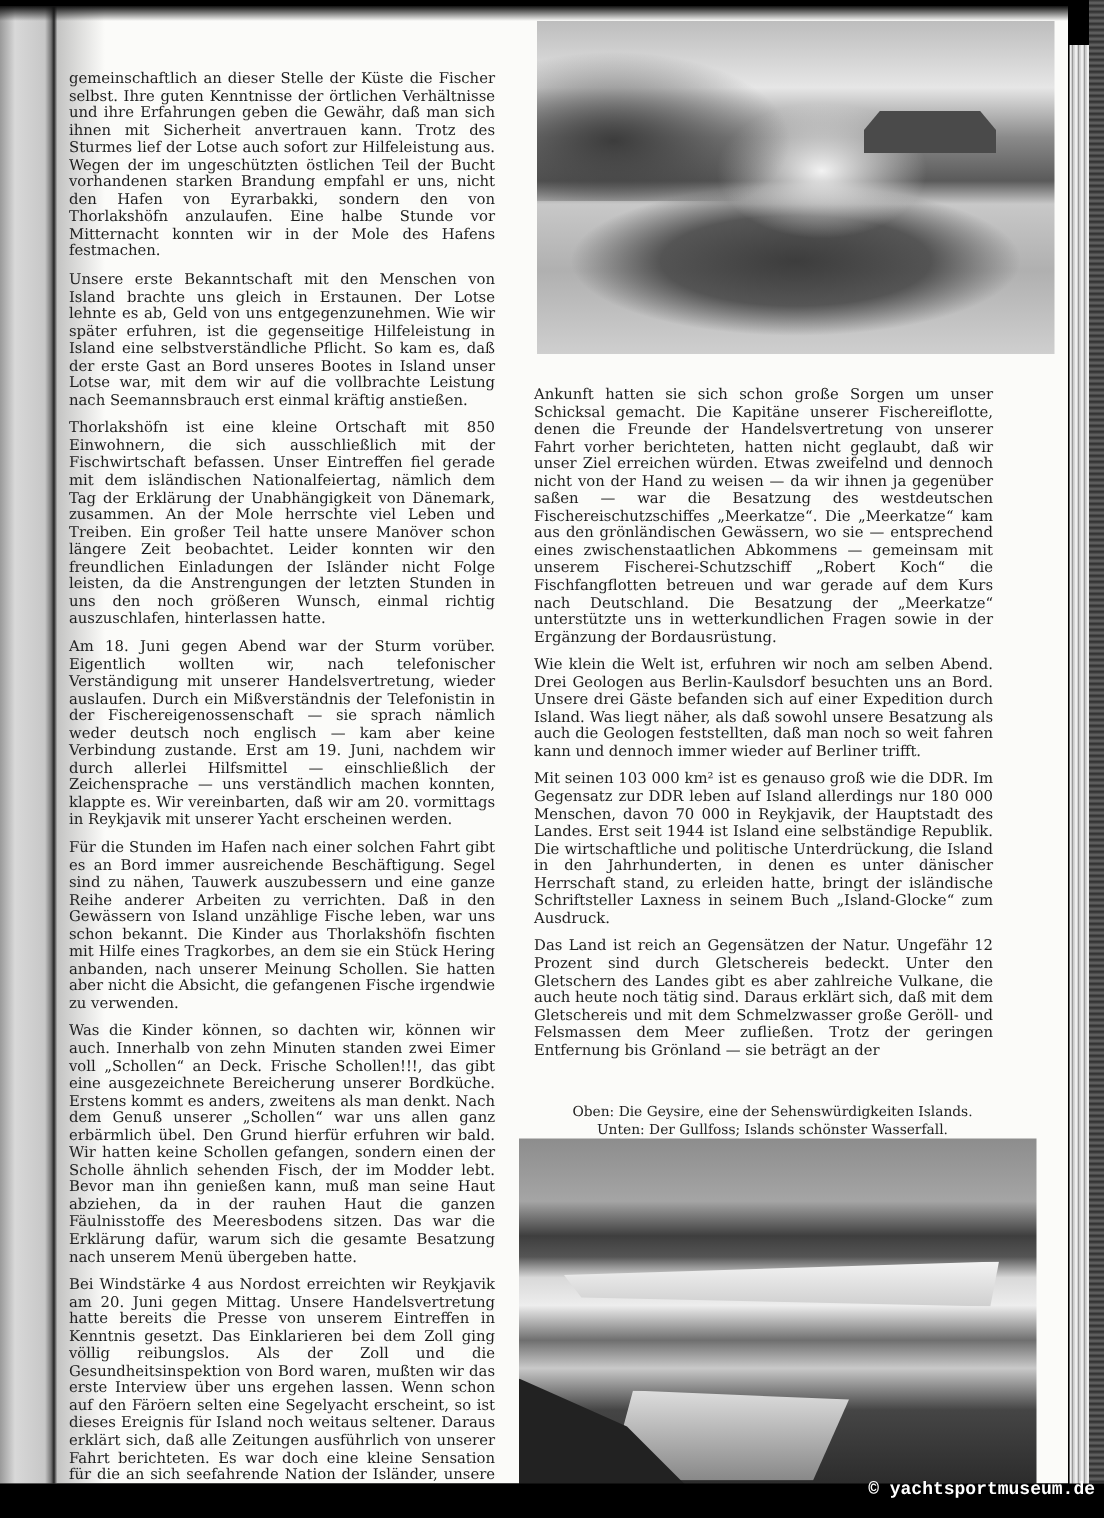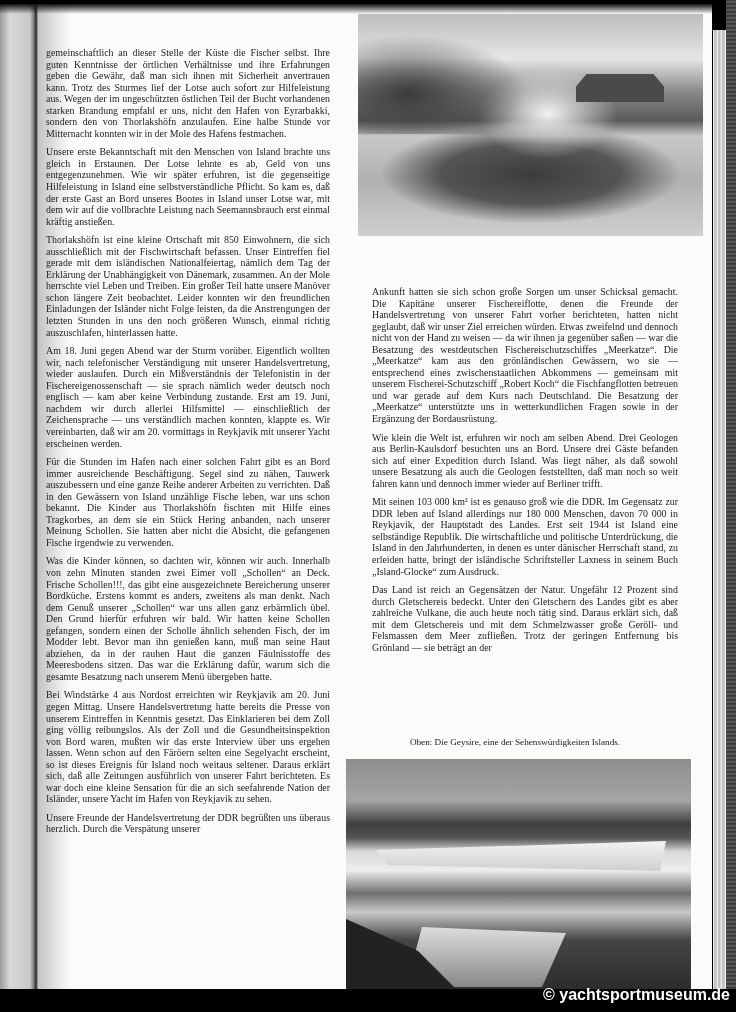--- a/index.html
+++ b/index.html
@@ -4,21 +4,20 @@
 <style>
   html, body { margin:0; padding:0; }
   body {
     width:736px; height:1012px; overflow:hidden; position:relative;
     background:#000;
     font-family: "DejaVu Serif", "Liberation Serif", serif;
   }
   .page {
     position:absolute; left:0; top:4px; width:712px; height:985px;
     background:#fbfbf9;
-    font-family:Liberation Serif, serif;
   }
   
   .spine {
     position:absolute; left:0; top:0; width:38px; height:985px;
     background: linear-gradient(to right, #9a9a9a 0px, #d8d8d8 10px, #c7c7c7 30px, #777 34px, #222 36px, #b5b5b5 38px);
   }
   .gutter {
     position:absolute; left:38px; top:0; width:32px; height:985px;
     background: linear-gradient(to right, rgba(150,150,150,0.55), rgba(250,250,248,0));
   }
@@ -33,21 +32,21 @@
   .dark-edge {
     position:absolute; left:726px; top:0; width:10px; height:1012px;
     background: repeating-linear-gradient(to bottom, #333 0px, #666 2px, #2a2a2a 4px);
   }
   .col {
     position:absolute; font-size:9.9px; line-height:11.55px; color:#1c1c1c;
     text-align:justify; hyphens:manual;
   }
   .col p { margin:0 0 7px 0; }
   .col-left { left:46px; top:43px; width:284px; }
-  .col-right { left:372px; top:254px; width:306px;margin-top:28px; }
+  .col-right { left:356px; top:254px; width:306px; }
   .caption {
     position:absolute; left:350px; top:708px; width:330px;
     font-size:9.2px; line-height:12px; color:#222; text-align:center;margin-top:24px;
   }
   .photo {
     position:absolute; overflow:hidden;
   }
   .photo-geysir {
     left:358px; top:10px; width:345px; height:222px;
     background:
@@ -80,21 +79,21 @@
   }
   .photo-gullfoss .rock {
     position:absolute; left:0; top:160px; width:120px; height:80px;
     background:#222; clip-path: polygon(0 0, 60% 40%, 100% 100%, 0 100%);
   }
   .bottom-bar {
     position:absolute; left:0; top:989px; width:736px; height:23px; background:#000;
   }
   .watermark {
     position:absolute; right:6px; top:986px;
-    font-family:Liberation Sans, sans-serif; font-size:16px; font-weight:bold; color:#fff;
+    font-family:Liberation Mono, monospace; font-size:12px; font-weight:bold; color:#fff;
   }
 </style>
 </head>
 <body>
 
 <div class="page">
   <div class="spine"></div>
   <div class="gutter"></div>
   <div class="topshade"></div>
 
@@ -116,20 +115,21 @@
 
   <div class="col col-right">
     <p>Ankunft hatten sie sich schon große Sorgen um unser Schicksal gemacht. Die Kapitäne unserer Fischereiflotte, denen die Freunde der Handelsvertretung von unserer Fahrt vorher berichteten, hatten nicht geglaubt, daß wir unser Ziel erreichen würden. Etwas zweifelnd und dennoch nicht von der Hand zu weisen — da wir ihnen ja gegenüber saßen — war die Besatzung des westdeutschen Fischereischutzschiffes „Meerkatze“. Die „Meerkatze“ kam aus den grönländischen Gewässern, wo sie — entsprechend eines zwischenstaatlichen Abkommens — gemeinsam mit unserem Fischerei-Schutzschiff „Robert Koch“ die Fischfangflotten betreuen und war gerade auf dem Kurs nach Deutschland. Die Besatzung der „Meerkatze“ unterstützte uns in wetterkundlichen Fragen sowie in der Ergänzung der Bordausrüstung.</p>
     <p>Wie klein die Welt ist, erfuhren wir noch am selben Abend. Drei Geologen aus Berlin-Kaulsdorf besuchten uns an Bord. Unsere drei Gäste befanden sich auf einer Expedition durch Island. Was liegt näher, als daß sowohl unsere Besatzung als auch die Geologen feststellten, daß man noch so weit fahren kann und dennoch immer wieder auf Berliner trifft.</p>
     <p>Mit seinen 103 000 km² ist es genauso groß wie die DDR. Im Gegensatz zur DDR leben auf Island allerdings nur 180 000 Menschen, davon 70 000 in Reykjavik, der Hauptstadt des Landes. Erst seit 1944 ist Island eine selbständige Republik. Die wirtschaftliche und politische Unterdrückung, die Island in den Jahrhunderten, in denen es unter dänischer Herrschaft stand, zu erleiden hatte, bringt der isländische Schriftsteller Laxness in seinem Buch „Island-Glocke“ zum Ausdruck.</p>
     <p>Das Land ist reich an Gegensätzen der Natur. Ungefähr 12 Prozent sind durch Gletschereis bedeckt. Unter den Gletschern des Landes gibt es aber zahlreiche Vulkane, die auch heute noch tätig sind. Daraus erklärt sich, daß mit dem Gletschereis und mit dem Schmelzwasser große Geröll- und Felsmassen dem Meer zufließen. Trotz der geringen Entfernung bis Grönland — sie beträgt an der</p>
   </div>
 
   <div class="caption">
     <div>Oben: Die Geysire, eine der Sehenswürdigkeiten Islands.</div>
+    <div>Unten: Der Gullfoss; Islands schönster Wasserfall.</div>
   </div>
 
   <div class="photo photo-gullfoss">
     <div class="fall1"></div>
     <div class="fall2"></div>
     <div class="rock"></div>
   </div>
 </div>
 
 <div class="page-edges"></div>

